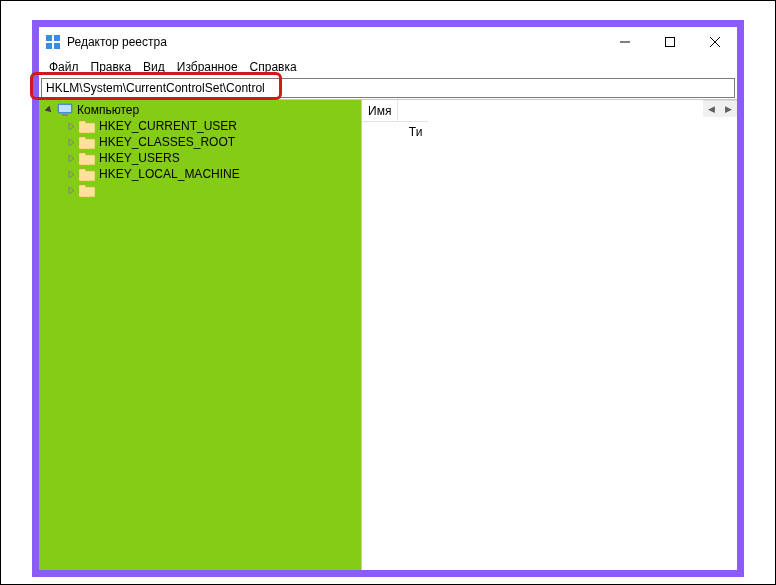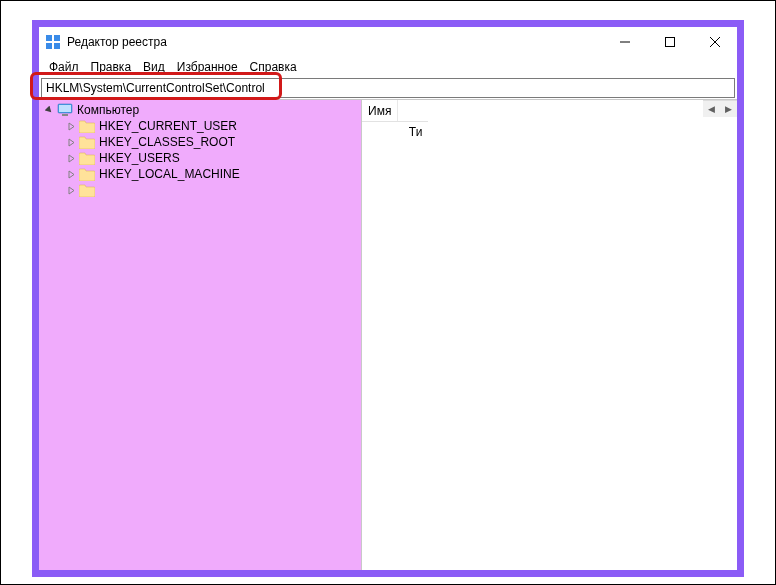--- a/index.html
+++ b/index.html
@@ -98,21 +98,21 @@
   
   .body-split {
     flex: 1;
     display: flex;
     border-top: 1px solid #c8c8c8;
     min-height: 0;
   }
   .tree-pane {
     width: 323px;
     border-right: 1px solid #c8c8c8;
-    background: #f0abfc;
+    background: #84cc16;
     padding-top: 2px;
     overflow: hidden;
   }
   .list-pane {
     flex: 1;
     display: flex;
     flex-direction: row;
     min-width: 0;
   }
   .list-header {

